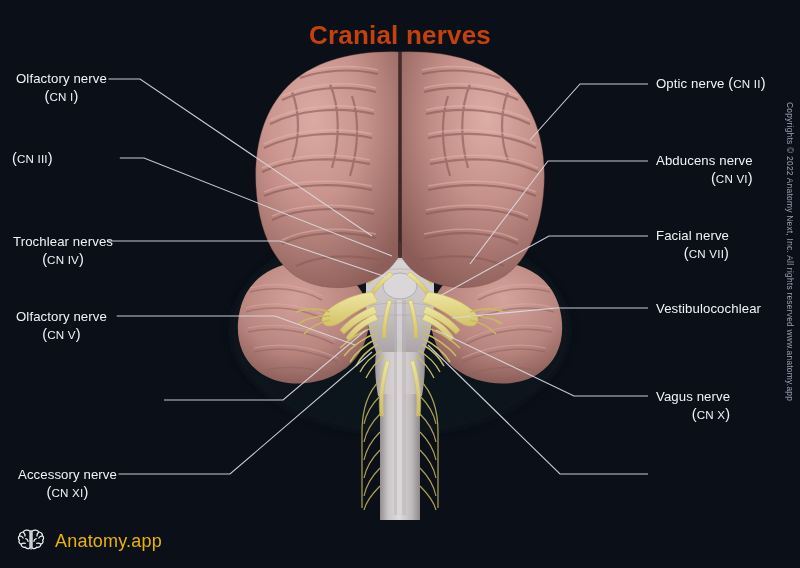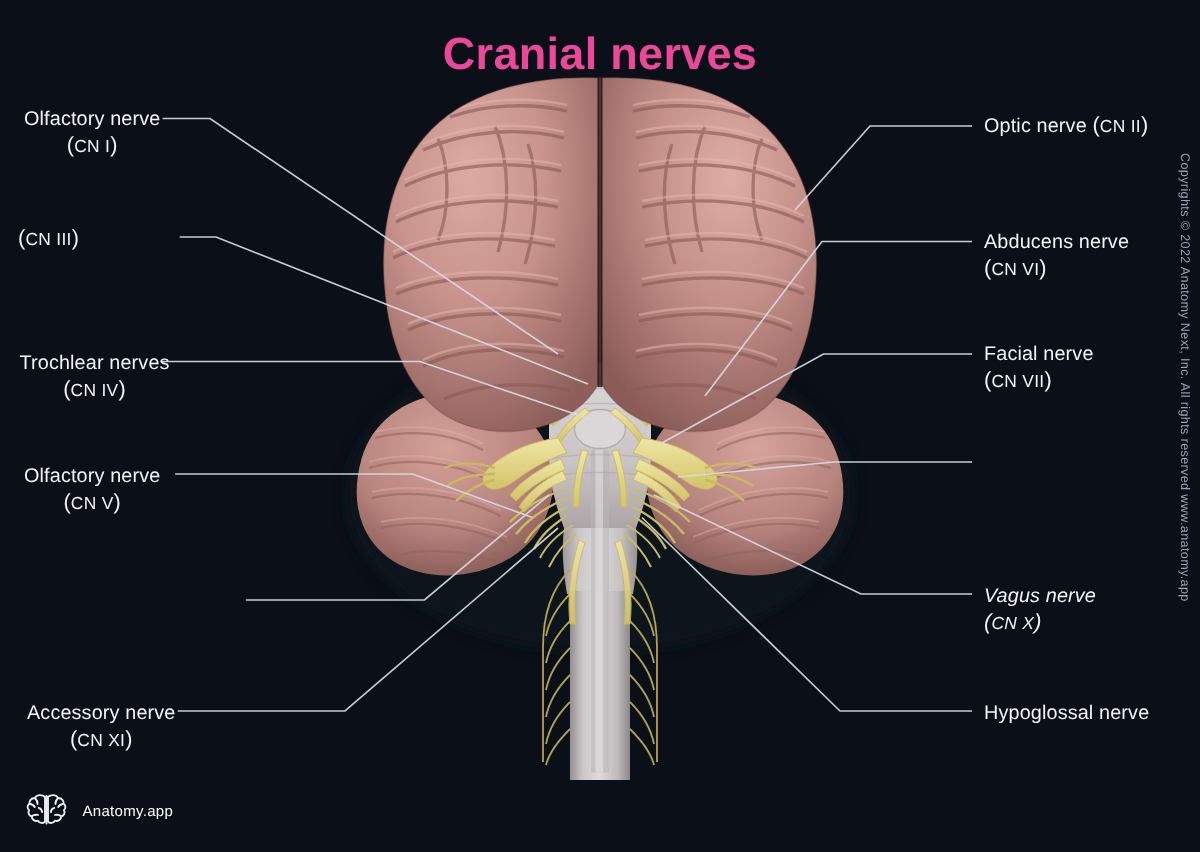--- a/index.html
+++ b/index.html
@@ -9,51 +9,51 @@
     font-family:"Liberation Sans", sans-serif;
     position:relative;
     color:#ffffff;
   }
   #stage{position:absolute;inset:0;width:800px;height:568px;}
   .abs{position:absolute;}
 
   
   #title{
     left:0;top:20px;width:800px;text-align:center;
-    font-size:30px;font-weight:bold;letter-spacing:.2px;color:#ec4899;
+    font-size:26px;font-weight:bold;letter-spacing:.2px;color:#c2410c;
   }
 
   
   #caption{
     left:0;top:537px;width:800px;text-align:center;
     font-size:13.5px;color:#eceef3;letter-spacing:.1px;
   }
 
   
   .label{font-size:13.2px;line-height:17.5px;color:#f2f3f7;letter-spacing:.1px;white-space:nowrap;}
   .label .cn{font-size:11.6px;letter-spacing:.2px;}
   .label .paren{font-size:14.5px;}
   .lbl-left{text-align:center;}
-  .lbl-right{text-align:left;}
+  .lbl-right{text-align:right;}
 
   
   #copyright{
     right:2px;top:0;height:568px;width:14px;
   }
   #copyright span{
     position:absolute;right:-157px;top:262px;
     width:330px;text-align:left;
     transform:rotate(90deg);
     transform-origin:center center;
     font-size:8.4px;color:#9aa2b4;letter-spacing:.25px;white-space:nowrap;
   }
 
   
   #logo{left:16px;top:527px;display:flex;align-items:center;gap:9px;}
-  #logo .brand{font-size:10px;color:#ffffff;letter-spacing:.2px;}
+  #logo .brand{font-size:18px;color:#eab308;letter-spacing:.2px;}
 
   
   svg.layer{position:absolute;left:0;top:0;width:800px;height:568px;overflow:visible;}
 </style>
 </head>
 <body style="background: rgb(11, 16, 24);">
 
 <div id="stage">
 
   <svg class="layer" id="brain-layer" viewBox="0 0 800 568">
@@ -376,27 +376,27 @@
       </div>
       <div class="abs label lbl-right" style="left: 656px; top: 152px;">
         <div>Abducens nerve</div>
         <div><span class="paren">(</span><span class="cn">CN VI</span><span class="paren">)</span></div>
       </div>
       <div class="abs label lbl-right" style="left: 656px; top: 227px;">
         <div>Facial nerve</div>
         <div><span class="paren">(</span><span class="cn">CN VII</span><span class="paren">)</span></div>
       </div>
       <div class="abs label lbl-right" style="left: 656px; top: 300px;">
-      </div>
-      <div class="abs label lbl-right" style="left: 656px; top: 388px; font-style: italic;">
+        <div>Vestibulocochlear</div>
+      </div>
+      <div class="abs label lbl-right" style="left: 656px; top: 388px;">
         <div>Vagus nerve</div>
         <div><span class="paren">(</span><span class="cn">CN X</span><span class="paren">)</span></div>
       </div>
       <div class="abs label lbl-right" style="left: 656px; top: 466px;">
-        <div>Hypoglossal nerve</div>
       </div>
     </div>
 
   <div class="abs" id="copyright">
     <span>Copyrights © 2022 Anatomy Next, Inc. All rights reserved www.anatomy.app</span>
   </div>
 
   <div class="abs" id="logo">
     <svg width="30" height="28" viewBox="0 0 30 28">
       <g fill="none" stroke="#eceef4" stroke-width="1.25" stroke-linecap="round" stroke-linejoin="round">

